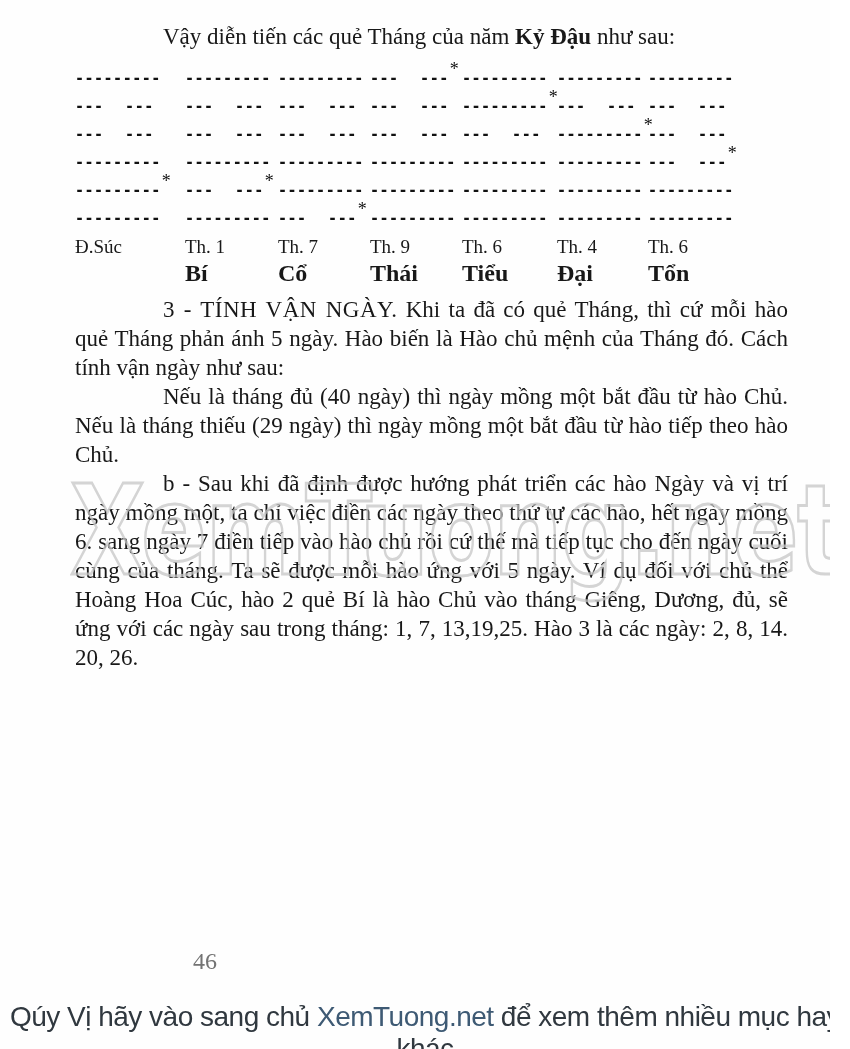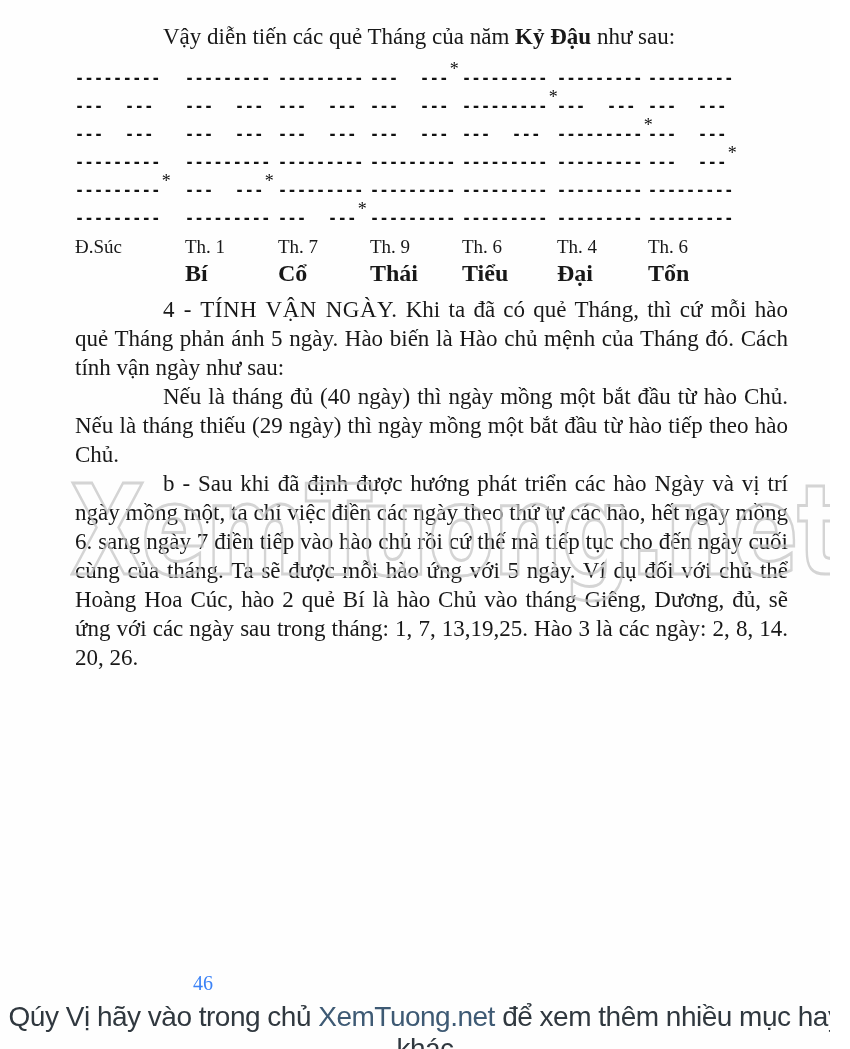--- a/index.html
+++ b/index.html
@@ -42,21 +42,21 @@
     position:absolute; left:70px; top:468px;
     font-family:"DejaVu Sans", sans-serif; font-weight:bold;
     font-size:125px; line-height:1; letter-spacing:-2px; white-space:nowrap;
     color:transparent; -webkit-text-stroke:3px #c6c6c6;
     transform:scaleX(0.78); transform-origin:left top;
     opacity:0.75; pointer-events:none; z-index:3;
   }
 
   
   .pagenum {
-    position:absolute; left:193px; top:972px; font-size:20px; color:#3b82f6; z-index:2;
+    position:absolute; left:193px; top:948px; font-size:24px; color:#737373; z-index:2;
   }
   .footer {
     position:absolute; left:0; top:1001px; width:850px; text-align:center;
     font-family:"Liberation Sans", sans-serif; font-size:28px;
     letter-spacing:-0.5px; color:#30383f; z-index:1;
   }
   .footer .link { color:#3e5a74; }
 </style>
 </head>
 <body>
@@ -137,23 +137,23 @@
         <span></span>
         <span>Bí</span>
         <span>Cổ</span>
         <span>Thái</span>
         <span>Tiểu</span>
         <span>Đại</span>
         <span>Tổn</span>
       </div>
     </div>
 
-    <p class="para"><span class="section-head">4 - TÍNH VẬN NGÀY.</span><span> Khi ta đã có quẻ Tháng, thì cứ mỗi hào quẻ Tháng phản ánh 5 ngày. Hào biến là Hào chủ mệnh của Tháng đó. Cách tính vận ngày như sau:</span></p>
+    <p class="para"><span class="section-head">3 - TÍNH VẬN NGÀY.</span><span> Khi ta đã có quẻ Tháng, thì cứ mỗi hào quẻ Tháng phản ánh 5 ngày. Hào biến là Hào chủ mệnh của Tháng đó. Cách tính vận ngày như sau:</span></p>
     <p class="para">Nếu là tháng đủ (40 ngày) thì ngày mồng một bắt đầu từ hào Chủ. Nếu là tháng thiếu (29 ngày) thì ngày mồng một bắt đầu từ hào tiếp theo hào Chủ.</p>
     <p class="para">b - Sau khi đã định được hướng phát triển các hào Ngày và vị trí ngày mồng một, ta chỉ việc điền các ngày theo thứ tự các hào, hết ngày mồng 6. sang ngày 7 điền tiếp vào hào chủ rồi cứ thế mà tiếp tục cho đến ngày cuối cùng của tháng. Ta sẽ được mỗi hào ứng với 5 ngày. Ví dụ đối với chủ thể Hoàng Hoa Cúc, hào 2 quẻ Bí là hào Chủ vào tháng Giêng, Dương, đủ, sẽ ứng với các ngày sau trong tháng: 1, 7, 13,19,25. Hào 3 là các ngày: 2, 8, 14. 20, 26.</p>
   </div>
 
   <div class="watermark">XemTuong.net</div>
 
   <div class="pagenum">46</div>
 
-  <div class="footer"><span>Qúy Vị hãy vào trong chủ </span><span class="link">XemTuong.net</span><span> để xem thêm nhiều mục hay khác</span></div>
+  <div class="footer"><span>Qúy Vị hãy vào sang chủ </span><span class="link">XemTuong.net</span><span> để xem thêm nhiều mục hay khác</span></div>
 </div>
 
 </body></html>

